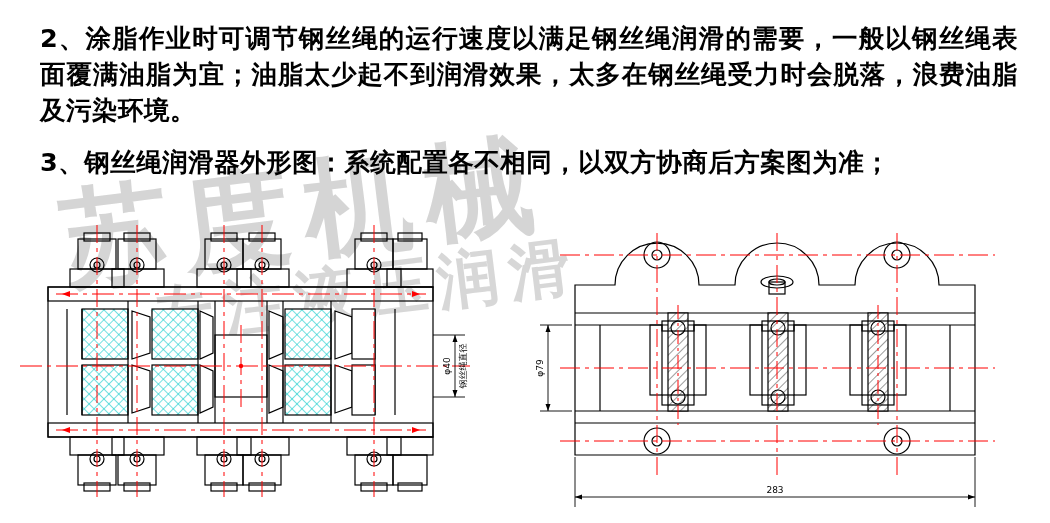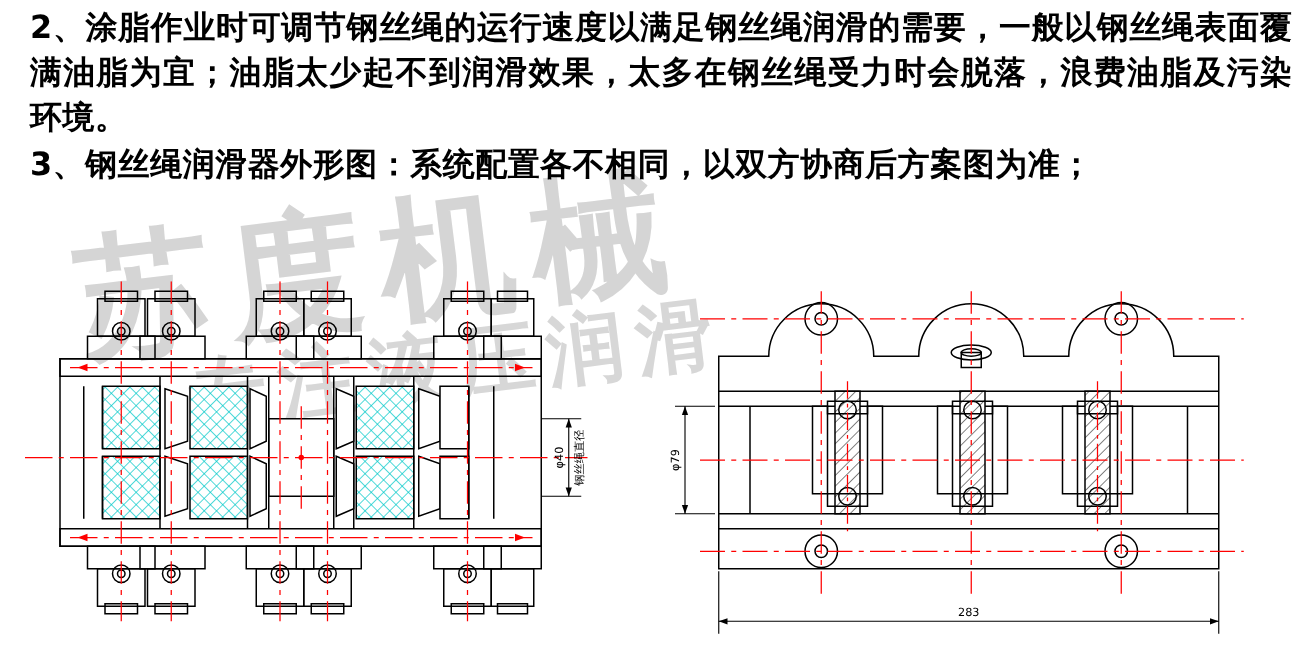--- a/index.html
+++ b/index.html
@@ -50,21 +50,21 @@
     width:1010px;
     z-index:10;
   }
   .para{
     font-family:"DejaVu Sans","Liberation Sans",sans-serif;
     font-size:25.5px;
     font-weight:bold;
     color:#000;
     line-height:36px;
     letter-spacing:0.5px;
-    margin:0;
+    margin:16px;
     text-align:justify;
   }
   .para + .para{margin-top:2px;}
 
   
   .drawings{
     position:absolute;
     left:0;top:225px;
     width:1050px;height:298px;
     z-index:8;

